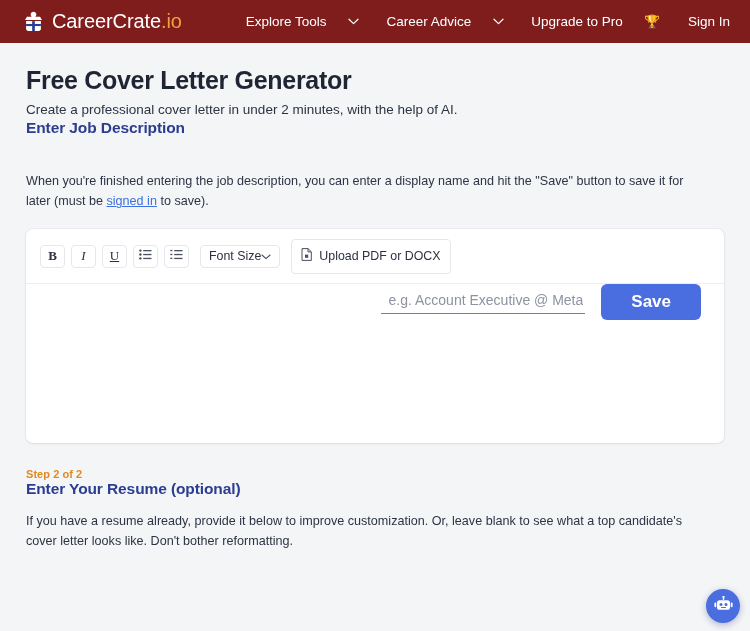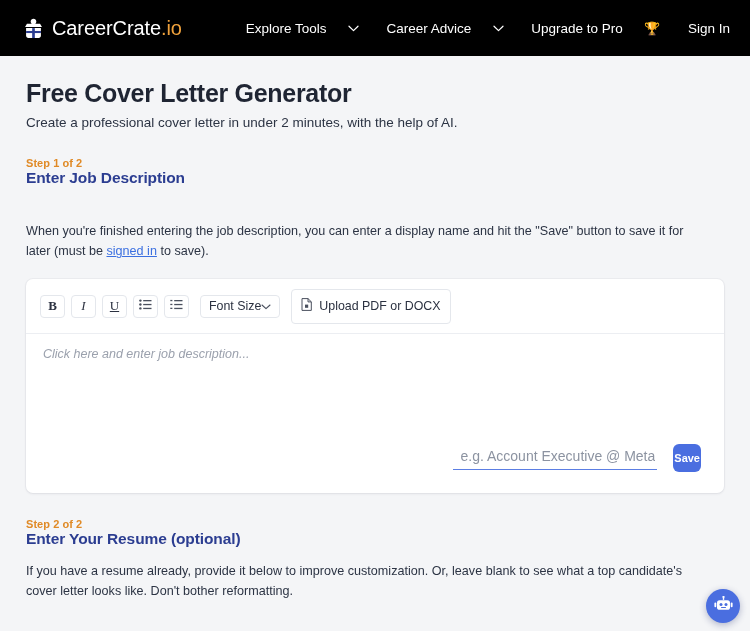--- a/index.html
+++ b/index.html
@@ -6,22 +6,22 @@
   html, body {
     width: 750px;
     height: 631px;
     overflow: hidden;
     font-family: "Liberation Sans", sans-serif;
     background: #f4f5f7;
   }
 
   
   .navbar {
-    height: 56px;
-    background: #000000;
+    height: 43px;
+    background: #7f1d1d;
     display: flex;
     align-items: center;
     padding: 0 20px 0 24px;
     position: relative;
   }
   .brand {
     display: flex;
     align-items: center;
     gap: 9px;
     text-decoration: none;
@@ -196,23 +196,23 @@
     outline: none;
     text-align: right;
   }
   .name-input::placeholder { color: #8c93a1; }
   .save-btn {
     background: #4a6ee0;
     color: #fff;
     border: none;
     border-radius: 6px;
     font-family: "Liberation Sans", sans-serif;
-    font-size: 11px;
+    font-size: 17px;
     font-weight: bold;
-    padding: 8px 1px;
+    padding: 8px 30px;
     cursor: pointer;
   }
 
   
   .chat-fab {
     position: absolute;
     right: 10px;
     bottom: 8px;
     width: 34px;
     height: 34px;
@@ -268,21 +268,20 @@
       </a>
       <a class="nav-item">Sign In</a>
     </div>
   </div>
 
   <div class="page">
 
     <h1 class="page-title">Free Cover Letter Generator</h1>
     <div class="page-subtitle">Create a professional cover letter in under 2 minutes, with the help of AI.</div>
 
-    <div class="step-eyebrow">Step 1 of 2</div>
     <div class="step-heading">Enter Job Description</div>
     <p class="para tight"><span>When you're finished entering the job description, you can enter a display name and hit the "Save" button to save it for later (must be </span><a class="link">signed in</a><span> to save).</span></p>
 
     <div class="editor-card">
 
       <div class="toolbar">
         <div class="tb-btn b">B</div>
         <div class="tb-btn i">I</div>
         <div class="tb-btn u">U</div>
         <div class="tb-btn">
@@ -322,23 +321,20 @@
             <svg width="11" height="13" viewBox="0 0 11 13" xmlns="http://www.w3.org/2000/svg">
               <path d="M1 0.6h6l3.3 3.2v8.6H1z" fill="none" stroke="#4a505e" stroke-width="1"></path>
               <path d="M7 0.6v3.3h3.3" fill="none" stroke="#4a505e" stroke-width="1"></path>
               <rect x="4" y="6.6" width="3.2" height="3.2" fill="#4a505e"></rect>
             </svg>
           </span>
           <span>Upload PDF or DOCX</span>
         </div>
       </div>
 
-      <div class="editor-body">
-        <div class="editor-placeholder">Click here and enter job description...</div>
-      </div>
 
       <div class="save-row">
         <input class="name-input" type="text" placeholder="e.g. Account Executive @ Meta" style="">
         <button class="save-btn">Save</button>
       </div>
     </div>
 
     <div class="step-eyebrow">Step 2 of 2</div>
     <div class="step-heading">Enter Your Resume (optional)</div>
     <p class="para">If you have a resume already, provide it below to improve customization. Or, leave blank to see what a top candidate's cover letter looks like. Don't bother reformatting.</p>

